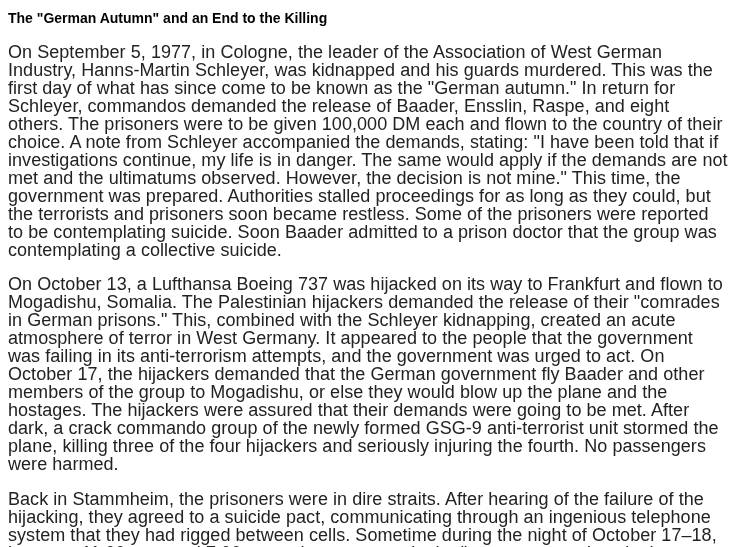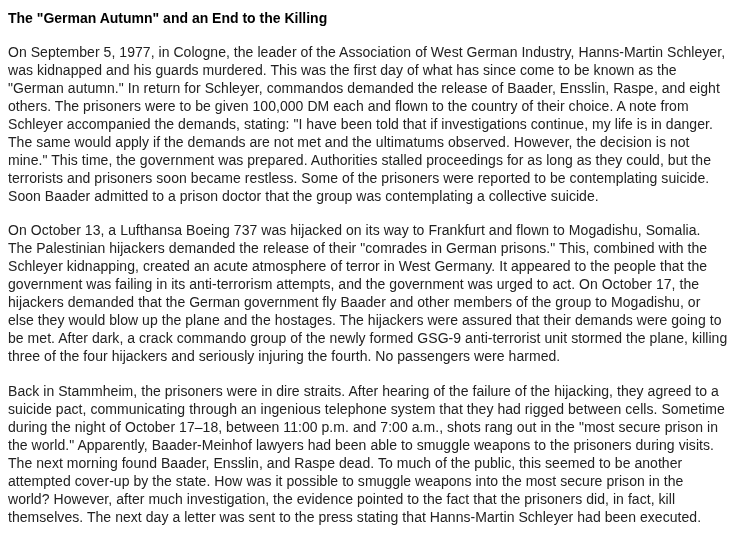--- a/index.html
+++ b/index.html
@@ -19,21 +19,21 @@
     }
     .title {
       font-size: 14px;
       font-weight: bold;
       color: #000000;
       margin: 0;
       padding-top: 10px;
       line-height: 17px;
     }
     .para {
-      font-size: 14px;
+      font-size: 18px;
       line-height: 18px;
       margin: 0;
       letter-spacing: 0.05px;
     }
     .para.p1 { margin-top: 16px; }
     .para.p2 { margin-top: 16px; }
     .para.p3 { margin-top: 17px; }
   </style>
 </head>
 <body>

